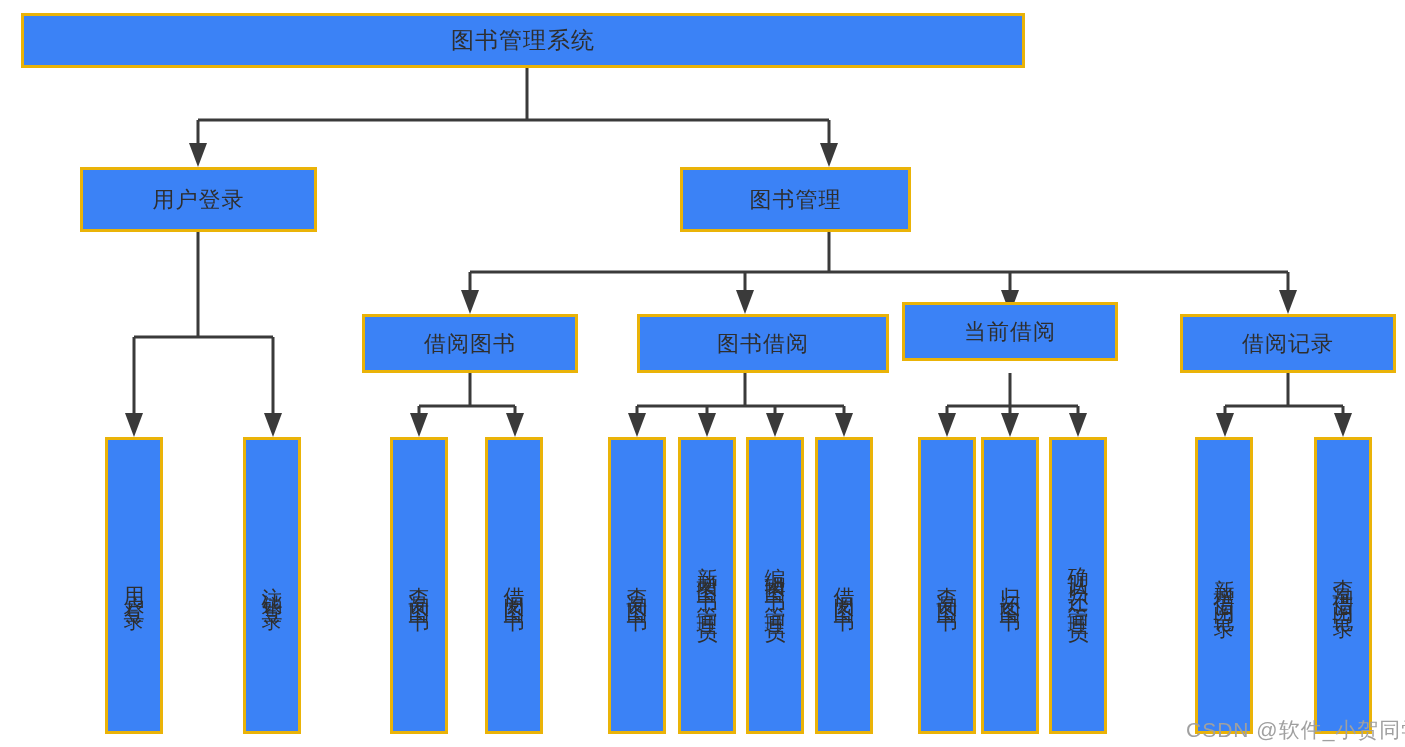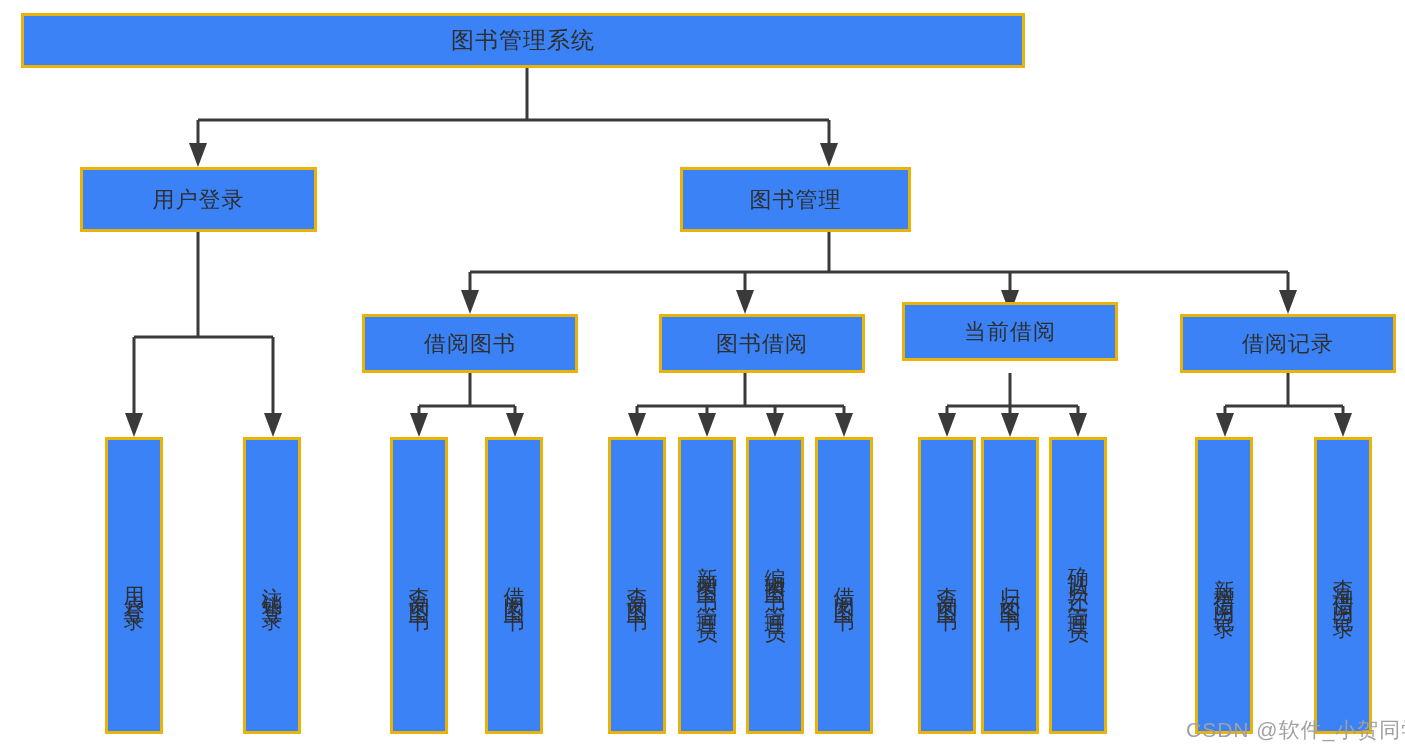--- a/index.html
+++ b/index.html
@@ -103,21 +103,21 @@
       <polygon points="1334,413 1352,413 1343,437"></polygon>
     </g>
   </svg>
 
   <div class="node hbox root" style="left:21px; top:13px; width:1004px; height:55px;">图书管理系统</div>
 
   <div class="node hbox" style="left:80px; top:167px; width:237px; height:65px;">用户登录</div>
   <div class="node hbox" style="left:680px; top:167px; width:231px; height:65px;">图书管理</div>
 
   <div class="node hbox" style="left:362px; top:314px; width:216px; height:59px;">借阅图书</div>
-  <div class="node hbox" style="left:659px; top:314px; width:206px; height:59px;">图书借阅</div>
+  <div class="node hbox" style="left:637px; top:314px; width:252px; height:59px;">图书借阅</div>
   <div class="node hbox" style="left:902px; top:302px; width:216px; height:59px;">当前借阅</div>
   <div class="node hbox" style="left:1180px; top:314px; width:216px; height:59px;">借阅记录</div>
 
   <div class="node vbox" style="left:105px;">用户登录</div>
   <div class="node vbox" style="left:243px;">注销登录</div>
 
   <div class="node vbox" style="left:390px;">查询图书</div>
   <div class="node vbox" style="left:485px;">借阅图书</div>
 
   <div class="node vbox" style="left:608px;">查询图书</div>

